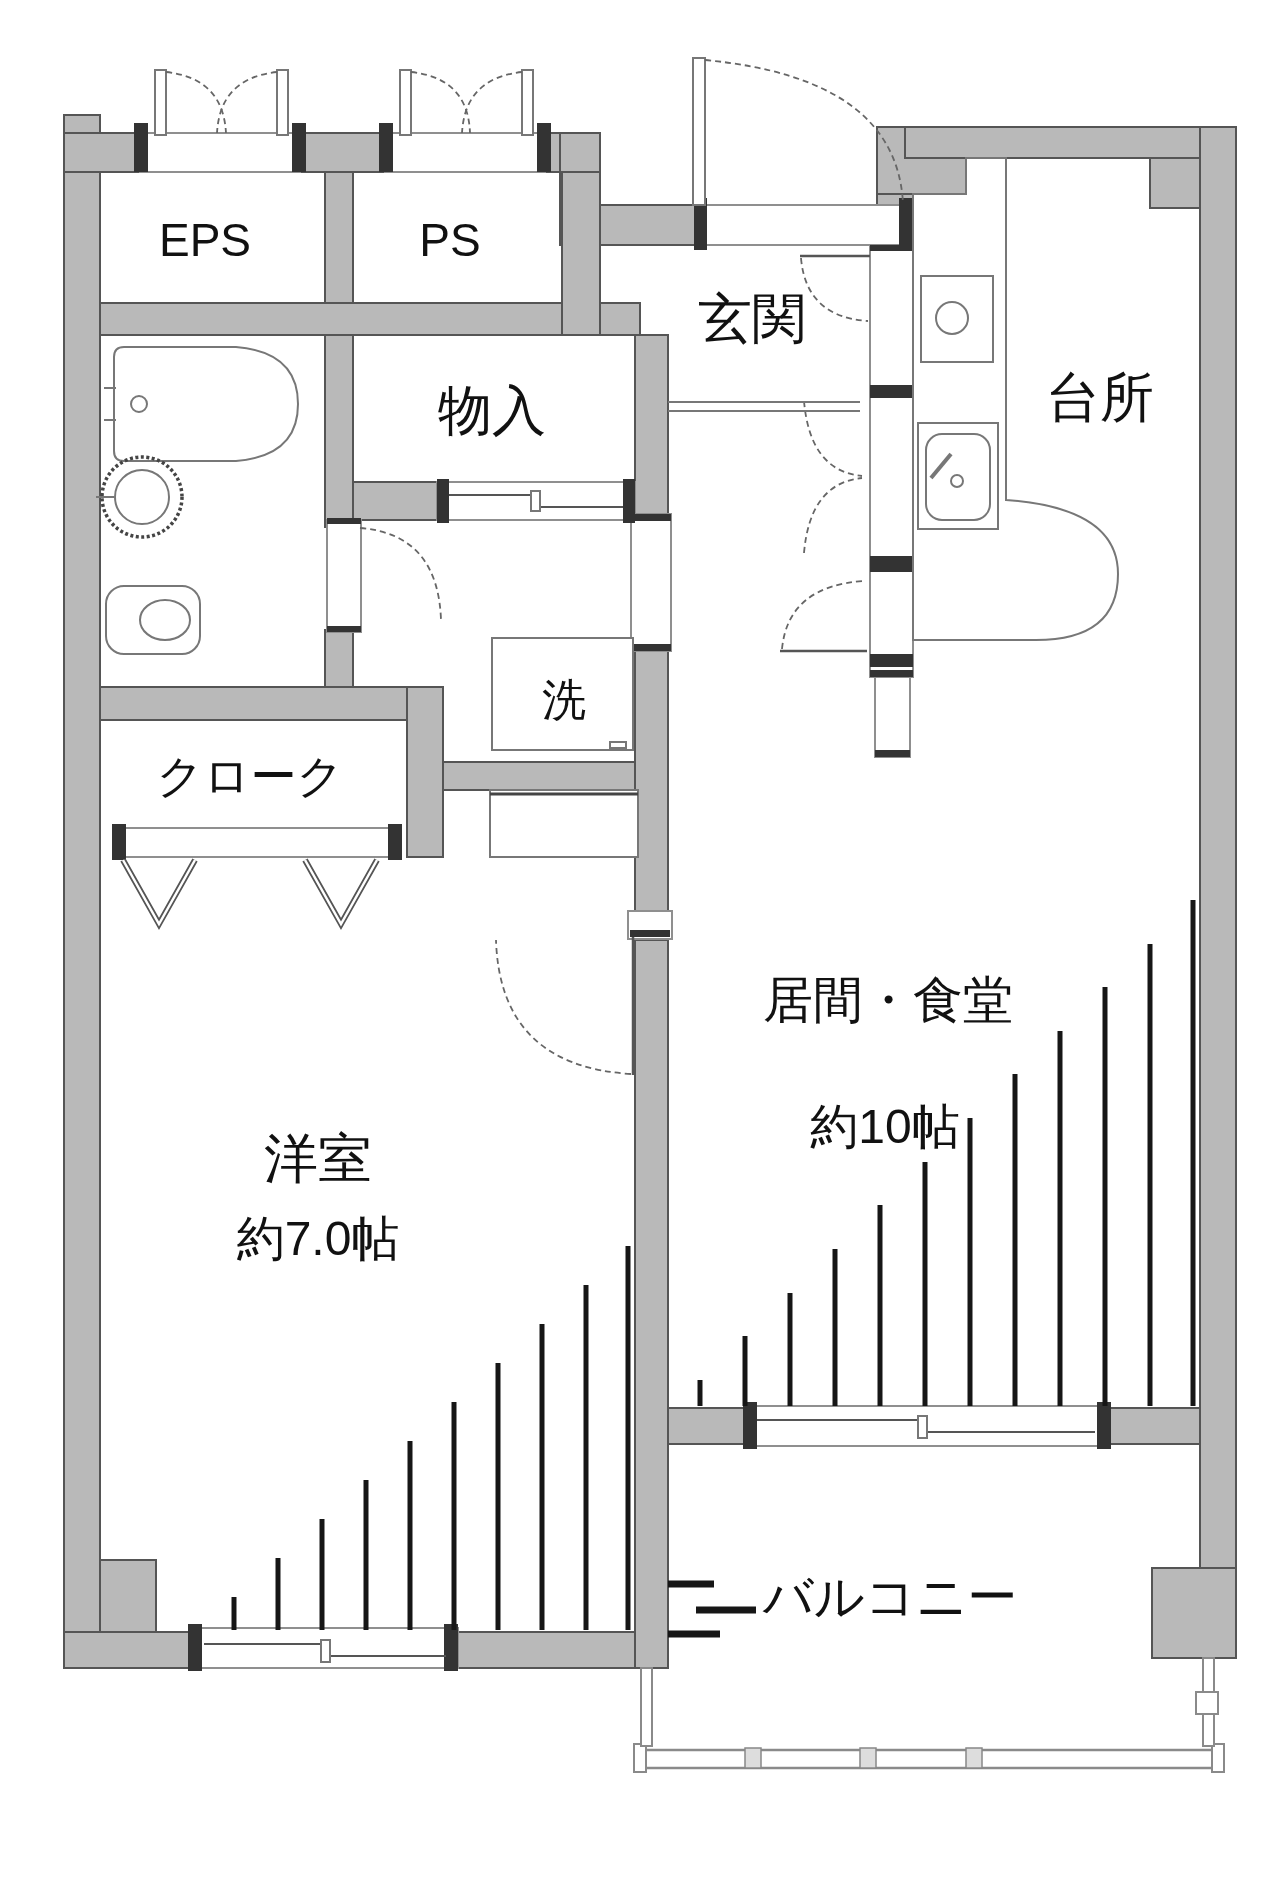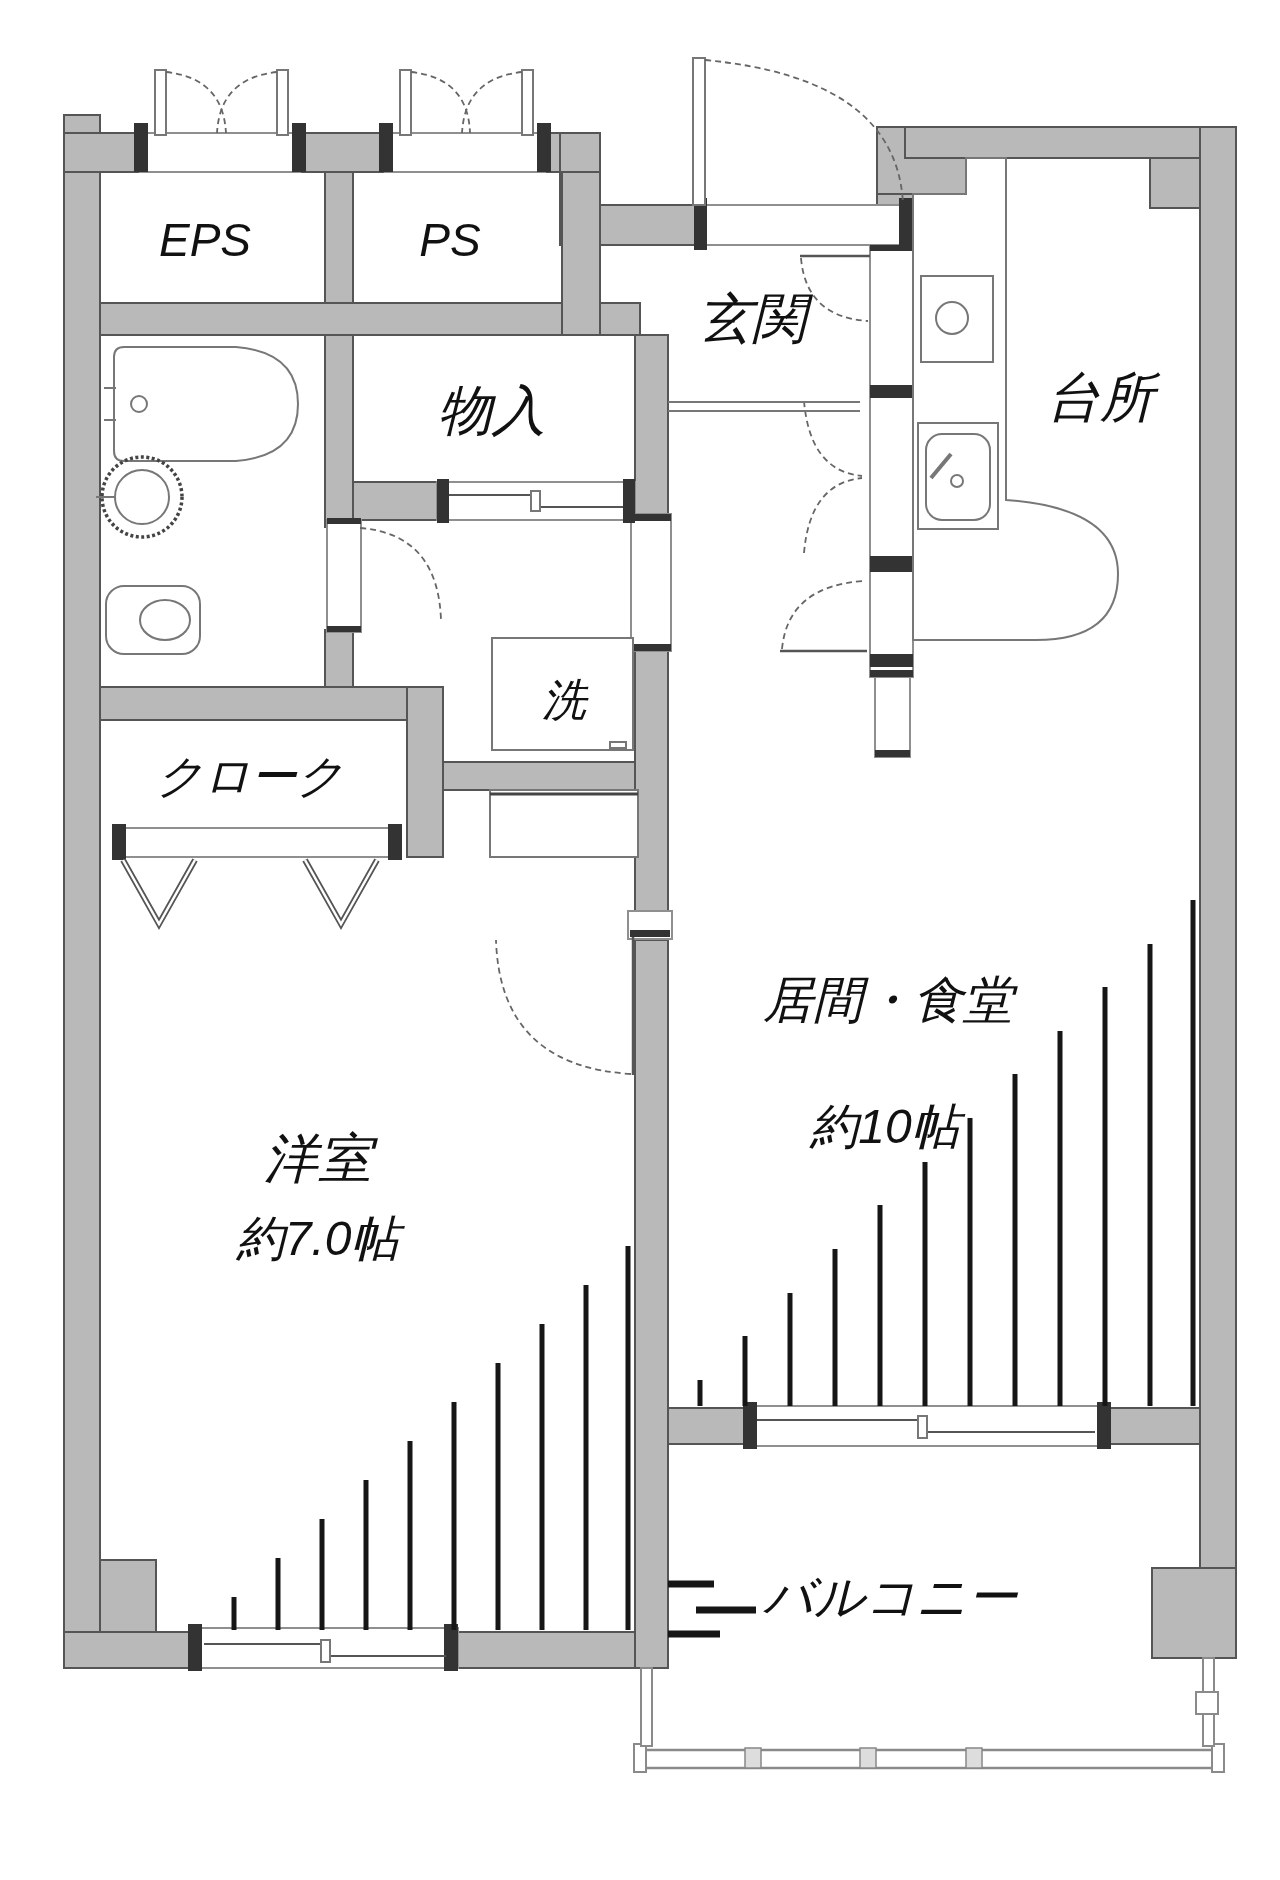--- a/index.html
+++ b/index.html
@@ -1,21 +1,21 @@
 <!DOCTYPE html>
 <html style="--wall_fill: #b9b9b9; --wall_outline: #555555; --fixture_line: #777777; --frame_dark: #333333; --text_color: #111111; --hatch_color: #161616; --railing_color: #8a8a8a; --bg_color: #ffffff;"><head>
 <meta charset="utf-8">
 <style>
   :root{
     --wall_fill:#b9b9b9; --wall_outline:#555555; --fixture_line:#777777;
     --frame_dark:#333333; --text_color:#111111; --hatch_color:#161616;
     --railing_color:#8a8a8a; --bg_color:#ffffff;
   }
   html,body{margin:0;padding:0;background:var(--bg_color);}
-  .stage{position:relative;width:1280px;height:1880px;background:var(--bg_color);overflow:hidden;font-style:italic;}
+  .stage{position:relative;width:1280px;height:1880px;background:var(--bg_color);overflow:hidden;}
   svg{position:absolute;left:0;top:0;}
   .wall{fill:var(--wall_fill);stroke:var(--wall_outline);stroke-width:2;}
   .sill{fill:#ffffff;stroke:#8f8f8f;stroke-width:2;}
   .cap{fill:var(--frame_dark);stroke:none;}
   .fx{fill:#ffffff;stroke:var(--fixture_line);stroke-width:2;}
   .fxl{fill:none;stroke:var(--fixture_line);stroke-width:2;}
   .arc{fill:none;stroke:#666;stroke-width:1.8;stroke-dasharray:6 4;}
   .leaf{fill:none;stroke:#555;stroke-width:2.5;}
   .slide{fill:none;stroke:#555;stroke-width:2.2;}
   .hatch{stroke:var(--hatch_color);stroke-width:5;fill:none;}

